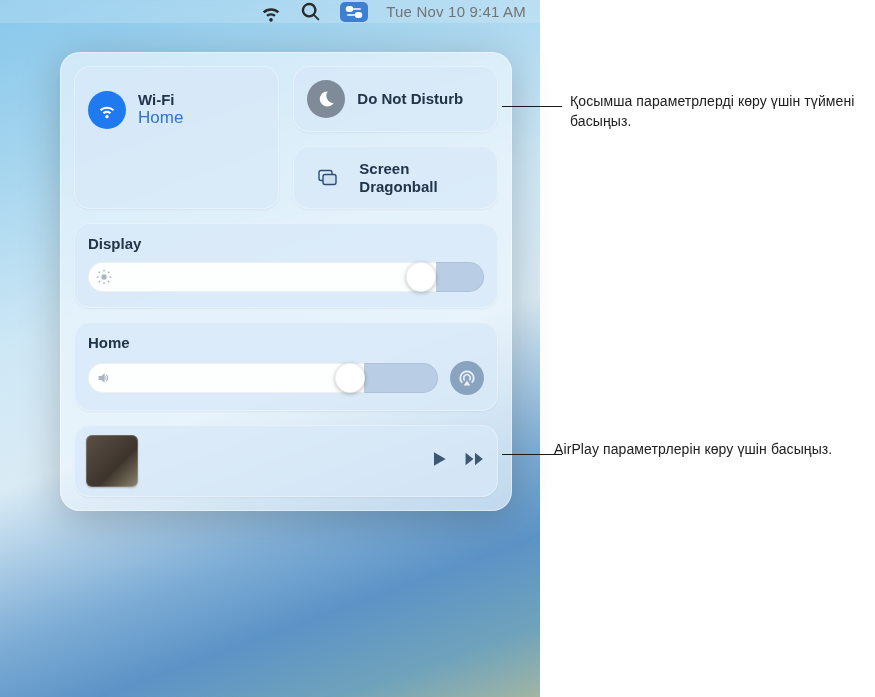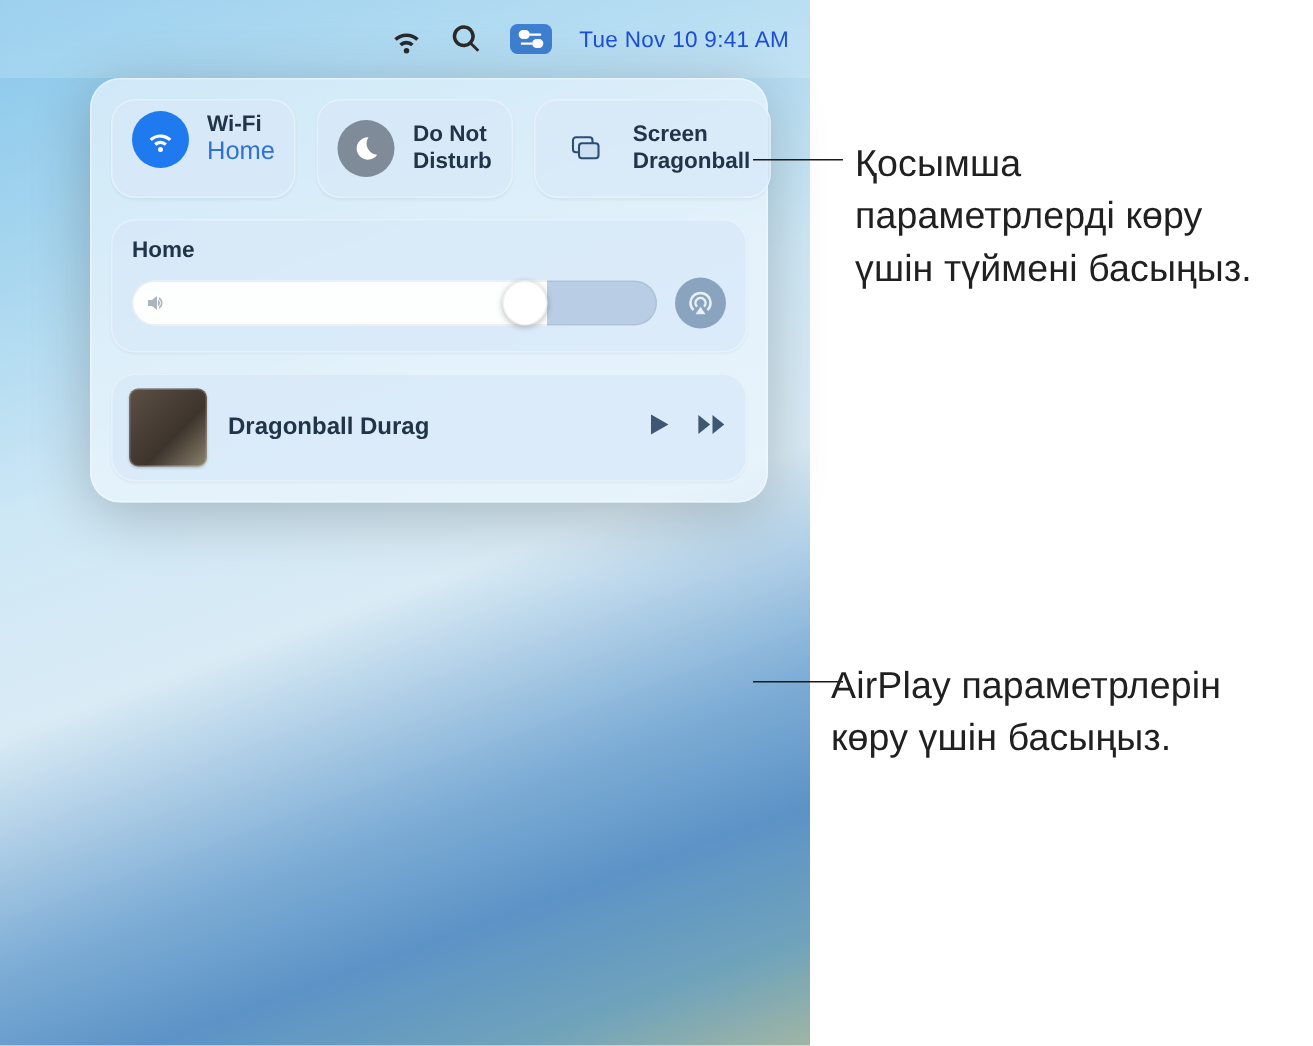--- a/index.html
+++ b/index.html
@@ -13,29 +13,29 @@
   }
   .desktop {
     position: absolute;
     left: 0; top: 0;
     width: 540px; height: 697px;
     background: linear-gradient(160deg, #87c7eb 0%, #a7d6ef 20%, #cfe8f6 40%, #d9ebf5 55%, #7faed6 72%, #5c93c6 82%, #6fa3bb 92%, #a0b5a4 100%);
   }
   .menubar {
     position: absolute;
     top: 0; left: 0;
-    width: 540px; height: 52px;
+    width: 540px; height: 23px;
     background: rgba(255,255,255,0.18);
     backdrop-filter: blur(10px);
     display: flex;
     align-items: center;
     justify-content: flex-end;
     padding-right: 14px;
     gap: 18px;
-    color: #1d4ed8;
+    color: #737373;
     font-size: 15px;
     font-weight: 500;
   }
   .menubar .mb-icon { display:flex; align-items:center; justify-content:center; width:22px; height:22px; }
   .menubar .cc-toggle {
     background: #3e7fd1;
     border-radius: 5px;
     width: 28px; height: 20px;
     display:flex; align-items:center; justify-content:center;
   }
@@ -50,22 +50,22 @@
     background: rgba(240,248,253,0.65);
     box-shadow: 0 8px 40px rgba(0,0,0,0.22), inset 0 0 0 1px rgba(255,255,255,0.4);
     padding: 14px;
   }
   .row1 { display:flex; gap:14px; }
   .card {
     background: rgba(215,232,247,0.78);
     border-radius: 16px;
     box-shadow: inset 0 0 0 1px rgba(255,255,255,0.35), 0 1px 2px rgba(0,0,0,0.05);
   }
-  .conn-card { flex: 1 1 50%; padding: 2px 10px; display:flex; flex-direction:column; gap:4px; }
-  .right-col { flex: 1 1 50%; display:flex; flex-direction:row; gap:14px; }
+  .conn-card { flex: 1 1 50%; padding: 19px 10px; display:flex; flex-direction:column; gap:4px; }
+  .right-col { flex: 1 1 50%; display:flex; flex-direction:column; gap:14px; }
   .tile { flex:1; display:flex; align-items:center; gap:12px; padding: 14px 14px; }
   .tile-label { font-size: 15px; font-weight:600; color:#20344a; line-height:1.18; }
   .conn-item { display:flex; align-items:center; gap:12px; padding: 6px 4px; border-radius:12px; }
   .conn-text .t1 { font-size: 15px; font-weight:600; color:#20344a; line-height:1.1; }
   .conn-text .t2 { font-size: 17px; font-weight:500; color:#2f72d4; line-height:1.1; margin-top:1px; }
   .round-icon {
     width: 38px; height: 38px; border-radius: 50%;
     display:flex; align-items:center; justify-content:center;
     flex-shrink:0;
   }
@@ -113,21 +113,21 @@
   .np-text { flex:1; min-width:0; }
   .np-text .title { font-size:16px; font-weight:600; color:#20344a; white-space:nowrap; overflow:hidden; text-overflow:ellipsis; }
   .np-text .sub { font-size:13px; color:#5a6b7d; white-space:nowrap; overflow:hidden; text-overflow:ellipsis; margin-top:1px; }
   .np-controls { display:flex; gap:14px; align-items:center; }
   .np-controls svg { width:22px; height:20px; }
   .np-controls svg path { fill:#3d5870; }
 
   
   .callout {
     position:absolute;
-    font-size: 25px;
+    font-size: 14px;
     color:#202020;
     line-height:1.4;
     letter-spacing:.1px;
   }
   .lead {
     position:absolute;
     height:1px;
     background:#1a1a1a;
   }
 </style>
@@ -189,20 +189,41 @@
           <svg viewBox="0 0 40 34" width="40" height="34">
             <rect x="4" y="2" width="26" height="20" rx="4" fill="none" stroke="#2e4d74" stroke-width="2.8"></rect>
             <rect x="12" y="10" width="26" height="20" rx="4" fill="#cde0f1" stroke="#2e4d74" stroke-width="2.8"></rect>
           </svg>
         </div>
         <div class="tile-label">Screen Dragonball</div>
       </div>
     </div>
   </div>
 
+  <div class="card slider-card">
+    <div class="label">Display</div>
+    <div class="slider" style="--pct:88%;">
+      <span class="sicon">
+        <svg viewBox="0 0 24 24">
+            <circle cx="12" cy="12" r="4" fill="#6b7a8a"></circle>
+            <g stroke="#6b7a8a" stroke-width="2">
+              <line x1="12" y1="1" x2="12" y2="4"></line>
+              <line x1="12" y1="20" x2="12" y2="23"></line>
+              <line x1="1" y1="12" x2="4" y2="12"></line>
+              <line x1="20" y1="12" x2="23" y2="12"></line>
+              <line x1="4" y1="4" x2="6" y2="6"></line>
+              <line x1="18" y1="18" x2="20" y2="20"></line>
+              <line x1="4" y1="20" x2="6" y2="18"></line>
+              <line x1="18" y1="6" x2="20" y2="4"></line>
+            </g>
+          </svg>
+      </span>
+      <div class="knob"></div>
+    </div>
+  </div>
 
   <div class="card slider-card">
     <div class="label">Home</div>
     <div class="slider-row">
       <div class="slider" style="--pct:79%;">
         <span class="sicon">
           <svg viewBox="0 0 24 24">
               <path fill="#6b7a8a" d="M4 9v6h4l5 4V5L8 9H4zm12 3a4 4 0 0 0-2-3.5v7A4 4 0 0 0 16 12zm2.5 0a6.5 6.5 0 0 0-3.5-5.8v2.1a4.5 4.5 0 0 1 0 7.4v2.1A6.5 6.5 0 0 0 18.5 12z"></path>
             </svg>
         </span>
@@ -212,21 +233,20 @@
         <svg viewBox="0 0 24 24">
             <path d="M12 3a9 9 0 0 0-6.3 15.4l1.4-1.4a7 7 0 1 1 9.8 0l1.4 1.4A9 9 0 0 0 12 3zm0 4a5 5 0 0 0-3.5 8.5l1.4-1.4a3 3 0 1 1 4.2 0l1.4 1.4A5 5 0 0 0 12 7zm0 8l-4 6h8l-4-6z"></path>
           </svg>
       </div>
     </div>
   </div>
 
   <div class="card now-card">
     <div class="album"></div>
     <div class="np-text">
-      <div class="title">Dragonball Durag</div>
     </div>
     <div class="np-controls">
       <span>
         <svg viewBox="0 0 24 24">
             <path d="M6 4l14 8-14 8z"></path>
           </svg>
       </span>
       <span>
         <svg viewBox="0 0 28 24">
             <path d="M2 4l10 8-10 8zM14 4l10 8-10 8z"></path>

